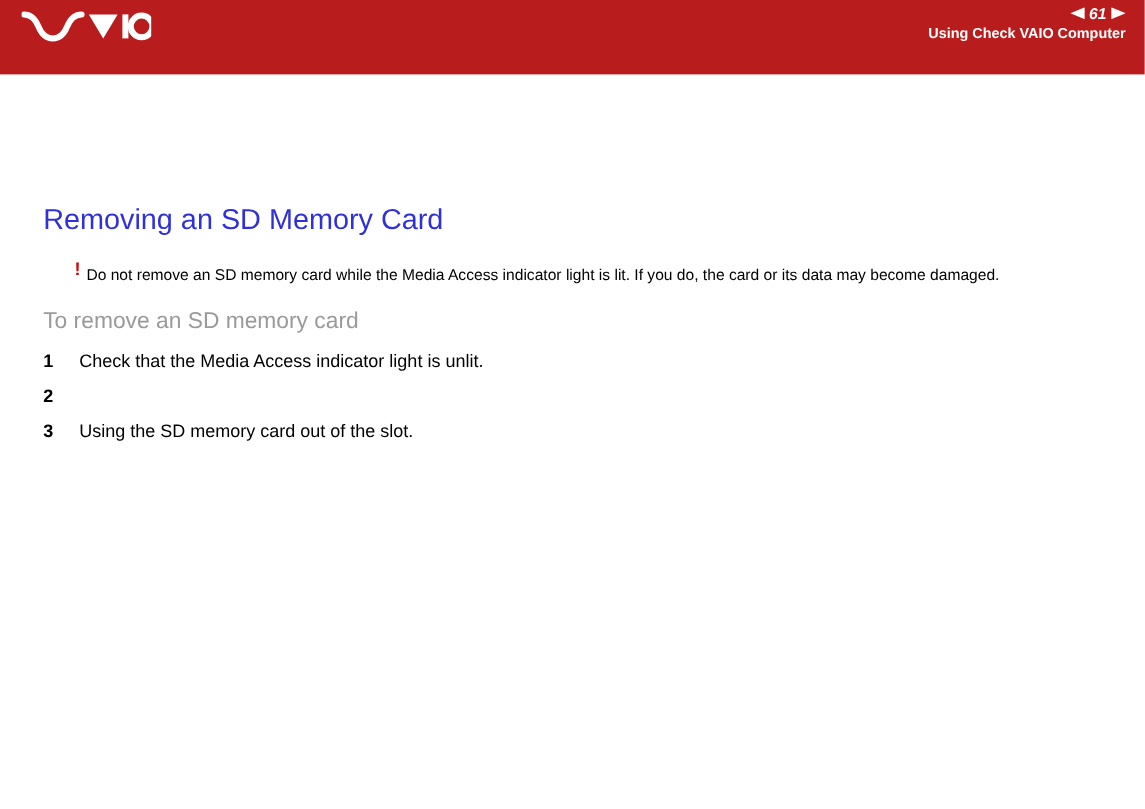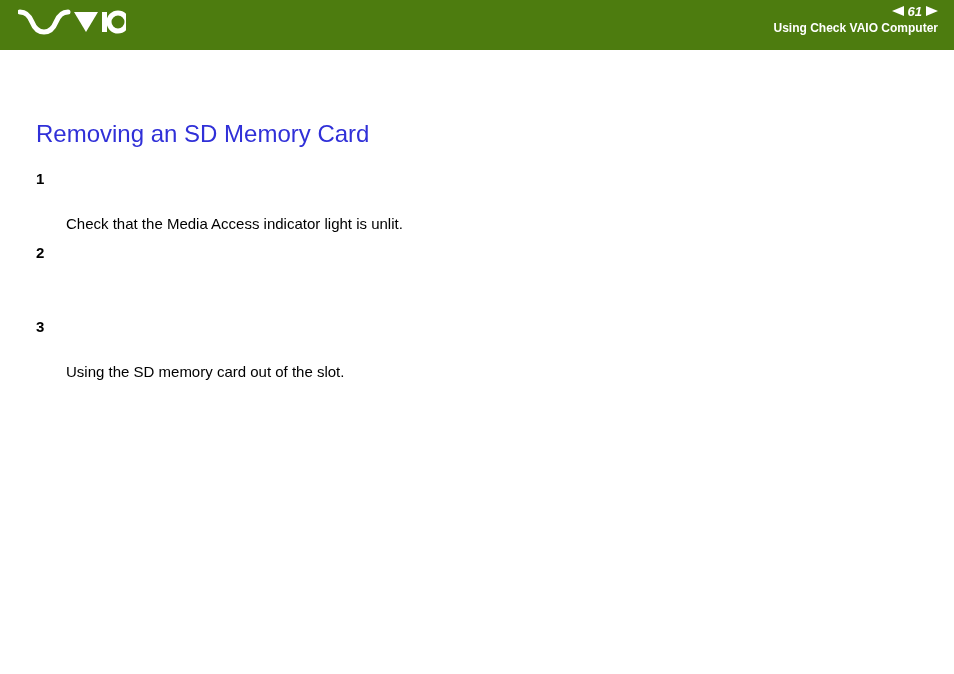--- a/index.html
+++ b/index.html
@@ -5,22 +5,22 @@
   * { margin: 0; padding: 0; box-sizing: border-box; }
   body {
     width: 954px;
     height: 674px;
     background: #ffffff;
     font-family: Arial, Helvetica, sans-serif;
     color: #000;
     overflow: hidden;
   }
   .header {
-    background: #4d7c0f;
-    height: 50px;
+    background: #b91c1c;
+    height: 62px;
     width: 100%;
     position: relative;
     color: #fff;
   }
   .logo {
     position: absolute;
     left: 18px;
     top: 8px;
   }
   .nav {
@@ -39,21 +39,21 @@
     font-size: 13px;
     gap: 4px;
   }
   .arrow-left, .arrow-right {
     display: inline-block;
   }
   .nav-bottom {
     margin-top: 2px;
   }
   .page {
-    padding: 70px 36px 0 36px;
+    padding: 108px 36px 0 36px;
   }
   .title {
     color: #3030d8;
     font-size: 24px;
     font-weight: 400;
     margin-bottom: 20px;
   }
   .warn-row {
     margin-left: 28px;
     font-size: 13px;
@@ -86,21 +86,21 @@
   }
   .steps li {
     display: flex;
     margin-bottom: 8px;
   }
   .step-num {
     font-weight: bold;
     width: 30px;
     flex-shrink: 0;
   }
-  .step-body { flex: 1; margin-top: 45px; }
+  .step-body { flex: 1; }
 </style>
 </head>
 <body>
 
 <div class="header">
   <div class="logo">
     <svg width="108" height="28" viewBox="0 0 108 28">
       <path d="M 2 4 Q 10 4 14 14 Q 18 24 26 24 Q 34 24 38 14 Q 42 4 50 4" stroke="#fff" stroke-width="5" fill="none" stroke-linecap="round"></path>
       <path d="M 56 4 L 68 24 L 80 4 Z" fill="#fff"></path>
       <rect x="84" y="4" width="5" height="20" fill="#fff"></rect>
@@ -121,21 +121,25 @@
           </svg>
       </span>
     </div>
     <div class="nav-bottom">Using Check VAIO Computer</div>
   </div>
 </div>
 
 <div class="page">
   <h1 class="title">Removing an SD Memory Card</h1>
 
+  <div class="warn-row">
+    <span class="warn-mark">!</span><span class="warn-text"><span>Do not remove an SD memory card while the </span><span>Media Access</span><span> indicator light is lit. If you do, the card or its data may become damaged.</span></span>
+  </div>
 
+  <h2 class="subhead">To remove an SD memory card</h2>
 
   <ol class="steps">
     <li>
       <span class="step-num">1</span>
       <span class="step-body">
         <span>Check that the Media Access indicator light is unlit.</span>
       </span>
     </li>
     <li>
       <span class="step-num">2</span>

